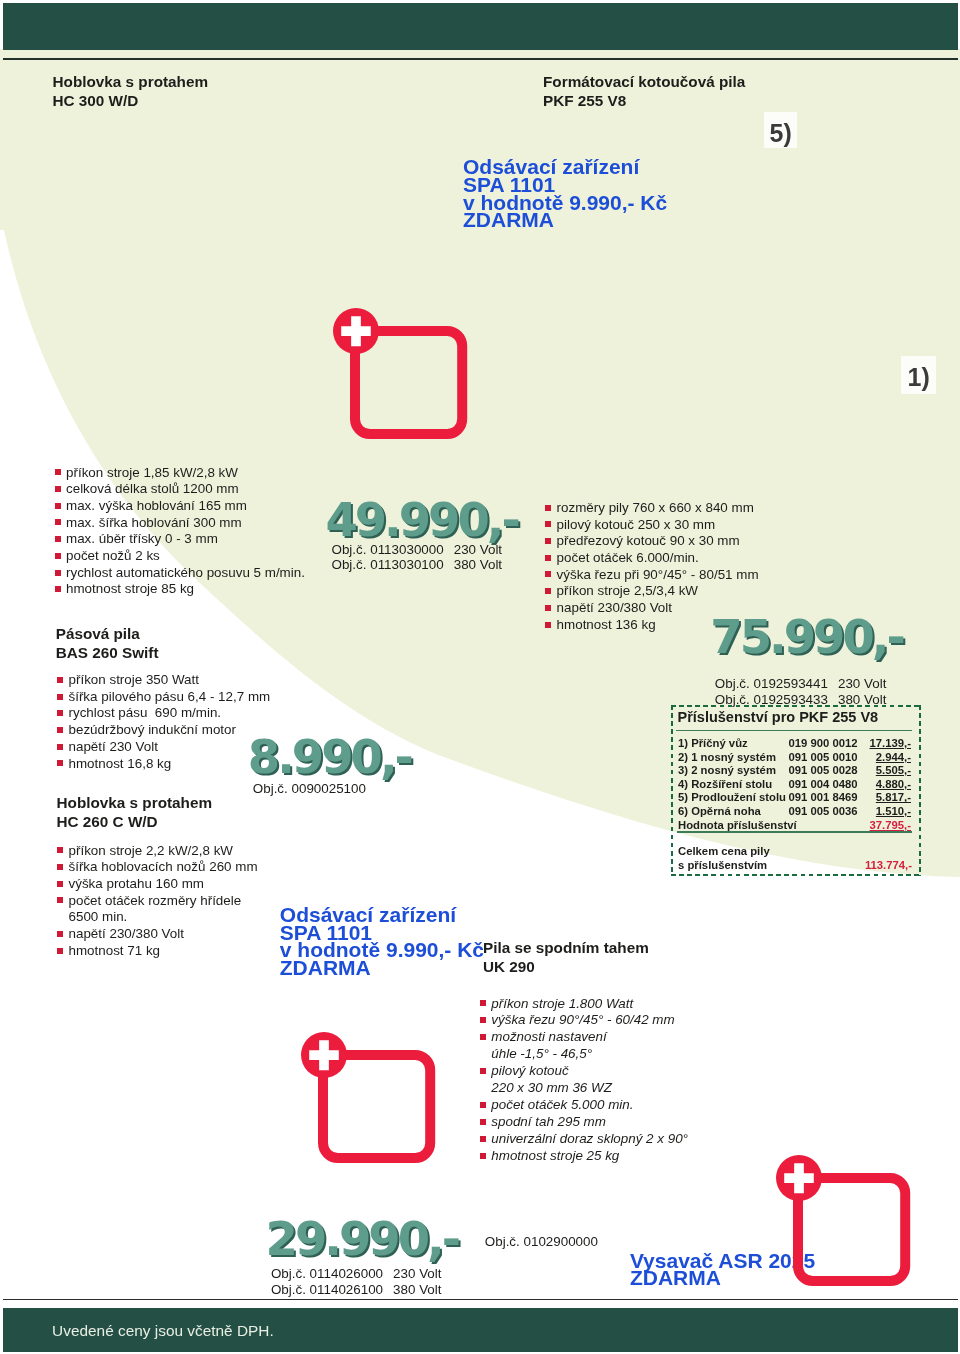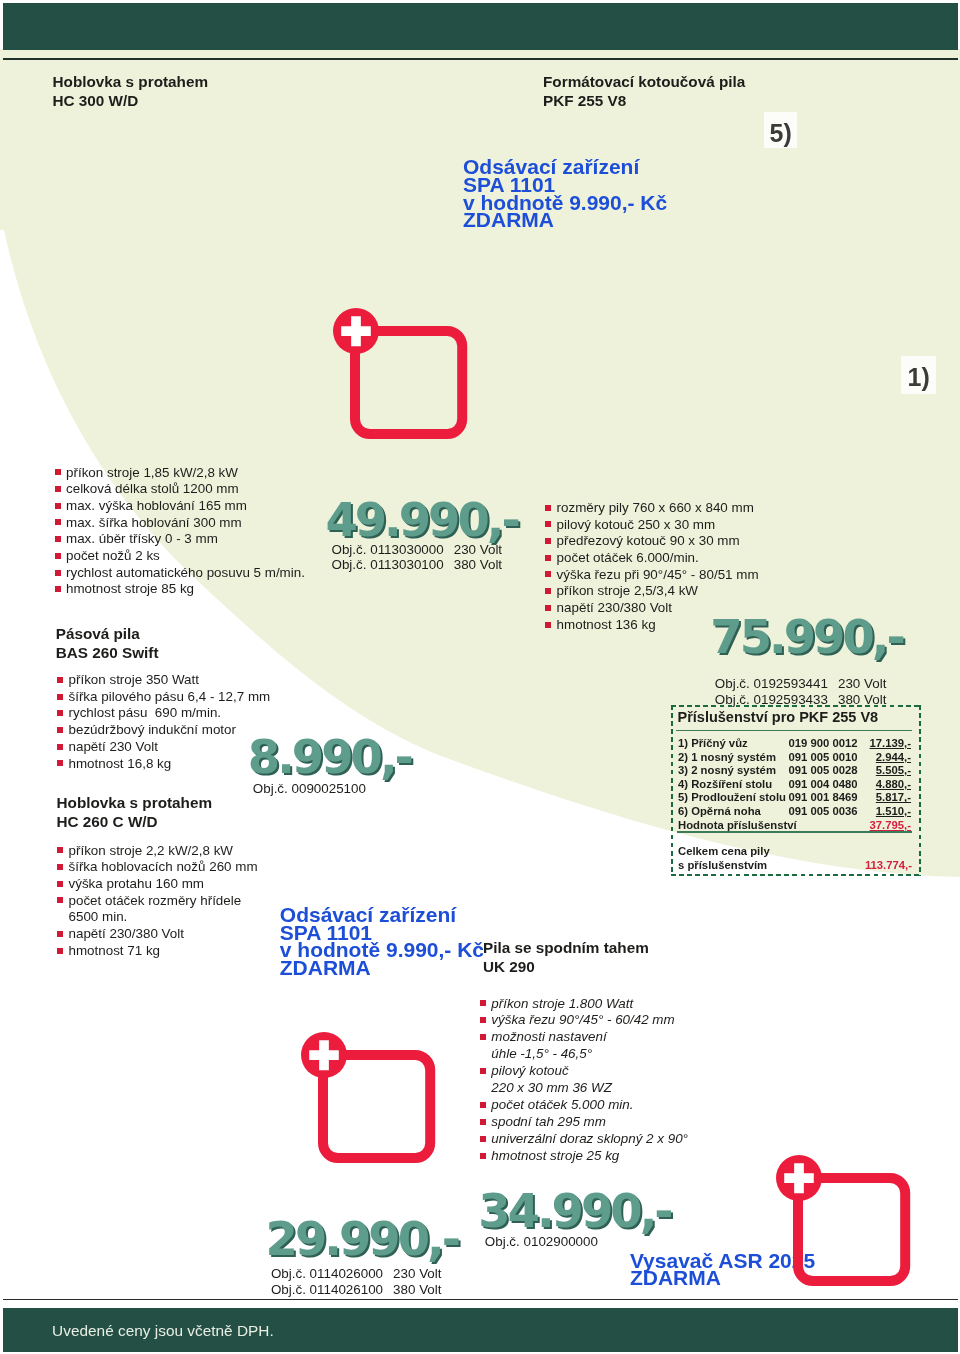--- a/index.html
+++ b/index.html
@@ -162,21 +162,20 @@
       <div class="objline"><span>Obj.č. 0192593441</span><span class="volt">230 Volt</span></div>
       <div class="objline"><span>Obj.č. 0192593433</span><span class="volt">380 Volt</span></div>
     </div>
 
     <div class="abs price" style="left:265.6px;top:1211.7px;font-size:46.5px;letter-spacing:-3px;">29.990,-</div>
     <div class="abs objblock" style="left:270.9px;top:1266px;">
       <div class="objline"><span>Obj.č. 0114026000</span><span class="volt">230 Volt</span></div>
       <div class="objline"><span>Obj.č. 0114026100</span><span class="volt">380 Volt</span></div>
     </div>
 
-    <div class="abs price" style="left:478.2px;top:1184.2px;font-size:46.5px;letter-spacing:-3px;">34.990,-</div>
     <div class="abs objblock" style="left:484.8px;top:1233.7px;">
       <div class="objline"><span>Obj.č. 0102900000</span></div>
     </div>
 
     <div class="abs accbox" style="left:671px;top:705px;width:250px;height:171px;">
       <div class="dashH" style="left:0;top:0;width:250px;"></div>
       <div class="dashH" style="left:0;top:169px;width:250px;"></div>
       <div class="dashV" style="left:0;top:0;height:171px;"></div>
       <div class="dashV" style="left:248px;top:0;height:171px;"></div>
     </div>

